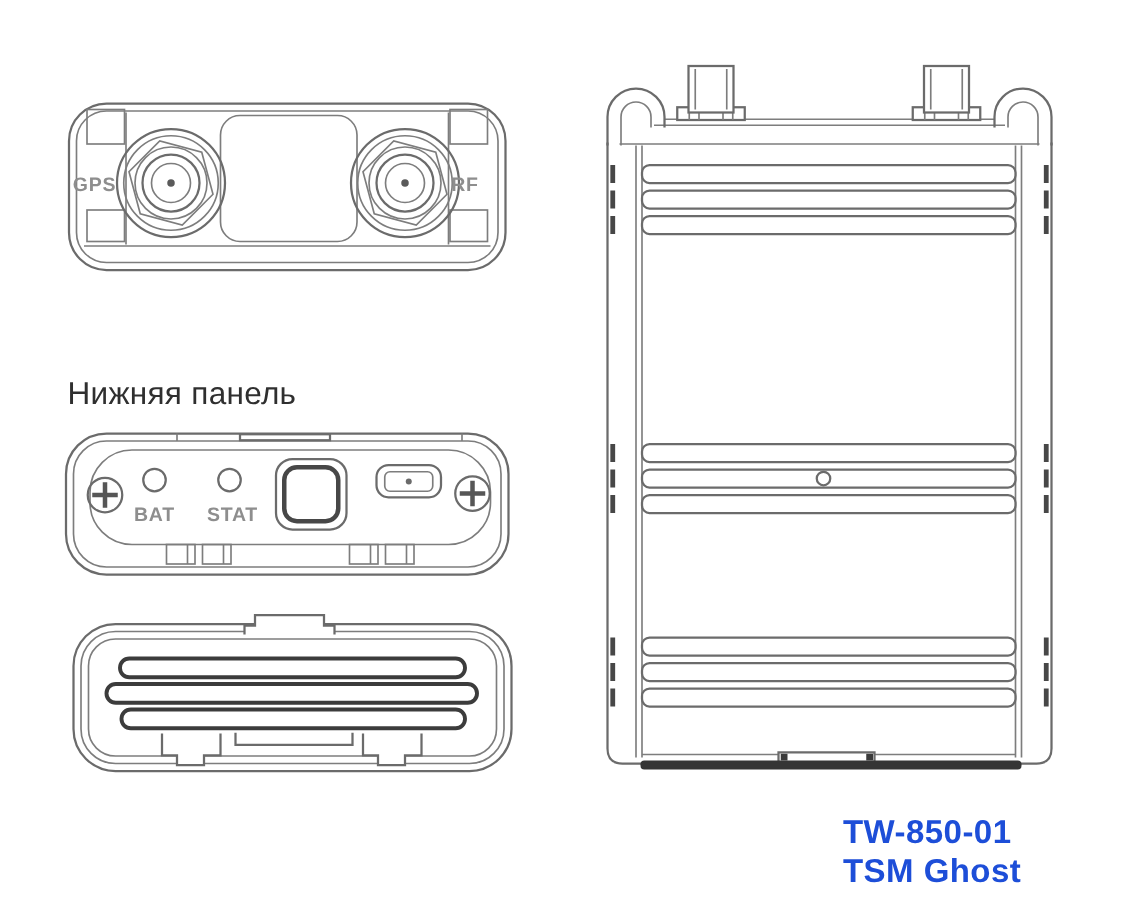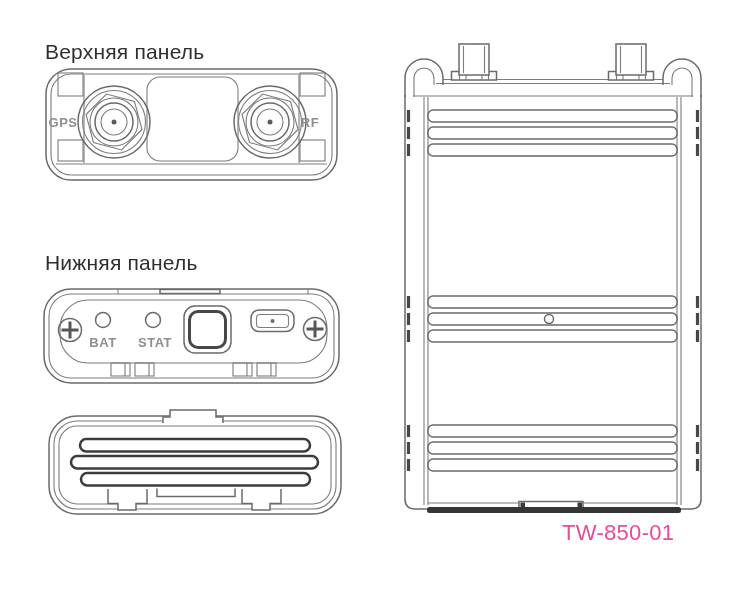--- a/index.html
+++ b/index.html
@@ -11,39 +11,38 @@
     position:absolute;font-size:21px;color:#2f2f2f;letter-spacing:0.2px;
   }
   .label-top{left:45px;top:40px;}
   .label-bottom{left:45px;top:251px;text-align:right;}
   .view{position:absolute;}
   .v-top{left:40px;top:60px;}
   .v-bottom{left:36px;top:280px;}
   .v-under{left:44px;top:404px;}
   .v-side{left:398px;top:36px;}
   .model-caption{
-    position:absolute;left:562px;top:520px;
-    font-size:22px;font-weight:normal;color:#ec4899;line-height:26px;
+    position:absolute;left:562px;top:542px;
+    font-size:22px;font-weight:bold;color:#1d4ed8;line-height:26px;
     letter-spacing:0.3px;
   }
   
   .ln{fill:none;stroke:#6b6b6b;stroke-width:1.5;}
   .lnw{fill:#ffffff;stroke:#6b6b6b;stroke-width:1.5;}
   .thin{fill:none;stroke:#7d7d7d;stroke-width:1.1;}
   .dk{fill:none;stroke:#3c3c3c;stroke-width:2.6;}
   .dash{stroke:#474747;stroke-width:3.2;fill:none;}
   .cross{stroke:#565656;stroke-width:3;fill:none;}
   .engrave{fill:#8e8e8e;font-family:"Liberation Sans",sans-serif;font-size:13px;font-weight:bold;letter-spacing:0.5px;}
 </style>
 </head>
 <body>
 
 <div class="canvas">
 
-  <div class="section-label label-top">Верхняя панель</div>
 
   <svg class="view v-top" width="310" height="130" viewBox="40 60 310 130">
     <g>
       <rect class="ln" x="46" y="69" width="291" height="111" rx="25"></rect>
       <rect class="thin" x="51" y="74" width="281" height="101" rx="20"></rect>
       <path class="thin" d="M56,164 H327"></path>
       <path class="thin" d="M84,75 V163"></path>
       <path class="thin" d="M299,75 V163"></path>
       <rect class="thin" x="58" y="73" width="25" height="23"></rect>
       <rect class="thin" x="58" y="140" width="25" height="21"></rect>
@@ -197,15 +196,16 @@
     <g>
       <path class="lnw" d="M519,508 V501.5 H583 V508"></path>
       <rect x="520.5" y="502.5" width="4.5" height="4.5" fill="#3a3a3a"></rect>
       <rect x="577.5" y="502.5" width="4.5" height="4.5" fill="#3a3a3a"></rect>
       <rect x="427" y="507" width="254" height="6" rx="2.5" fill="#353535"></rect>
     </g>
   </svg>
 
   <div class="model-caption">
     <div>TW-850-01</div>
+    <div>TSM Ghost</div>
   </div>
 
 </div>
 
 </body></html>

